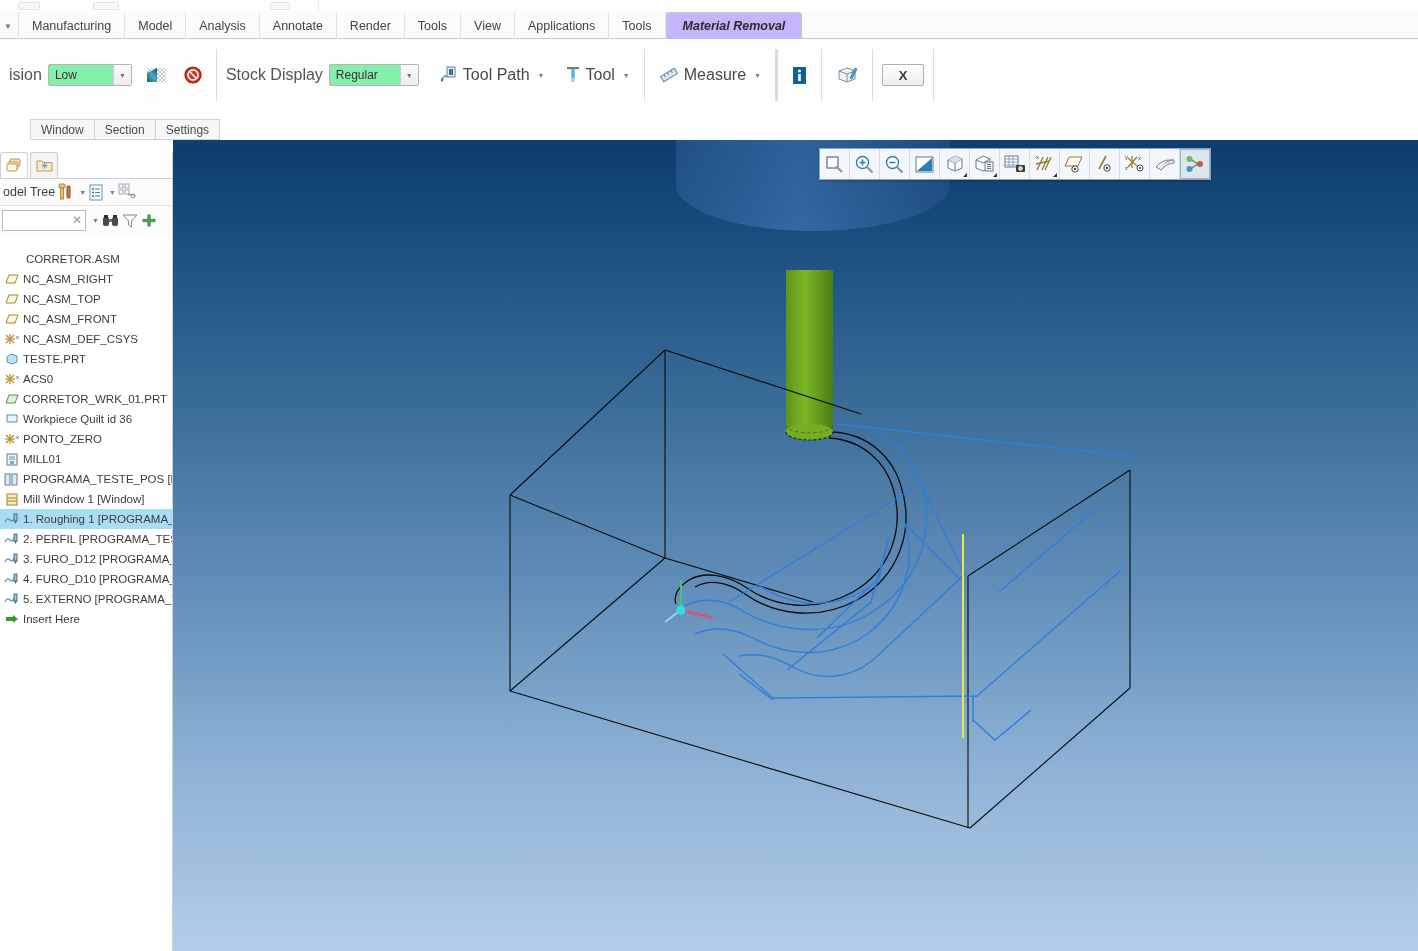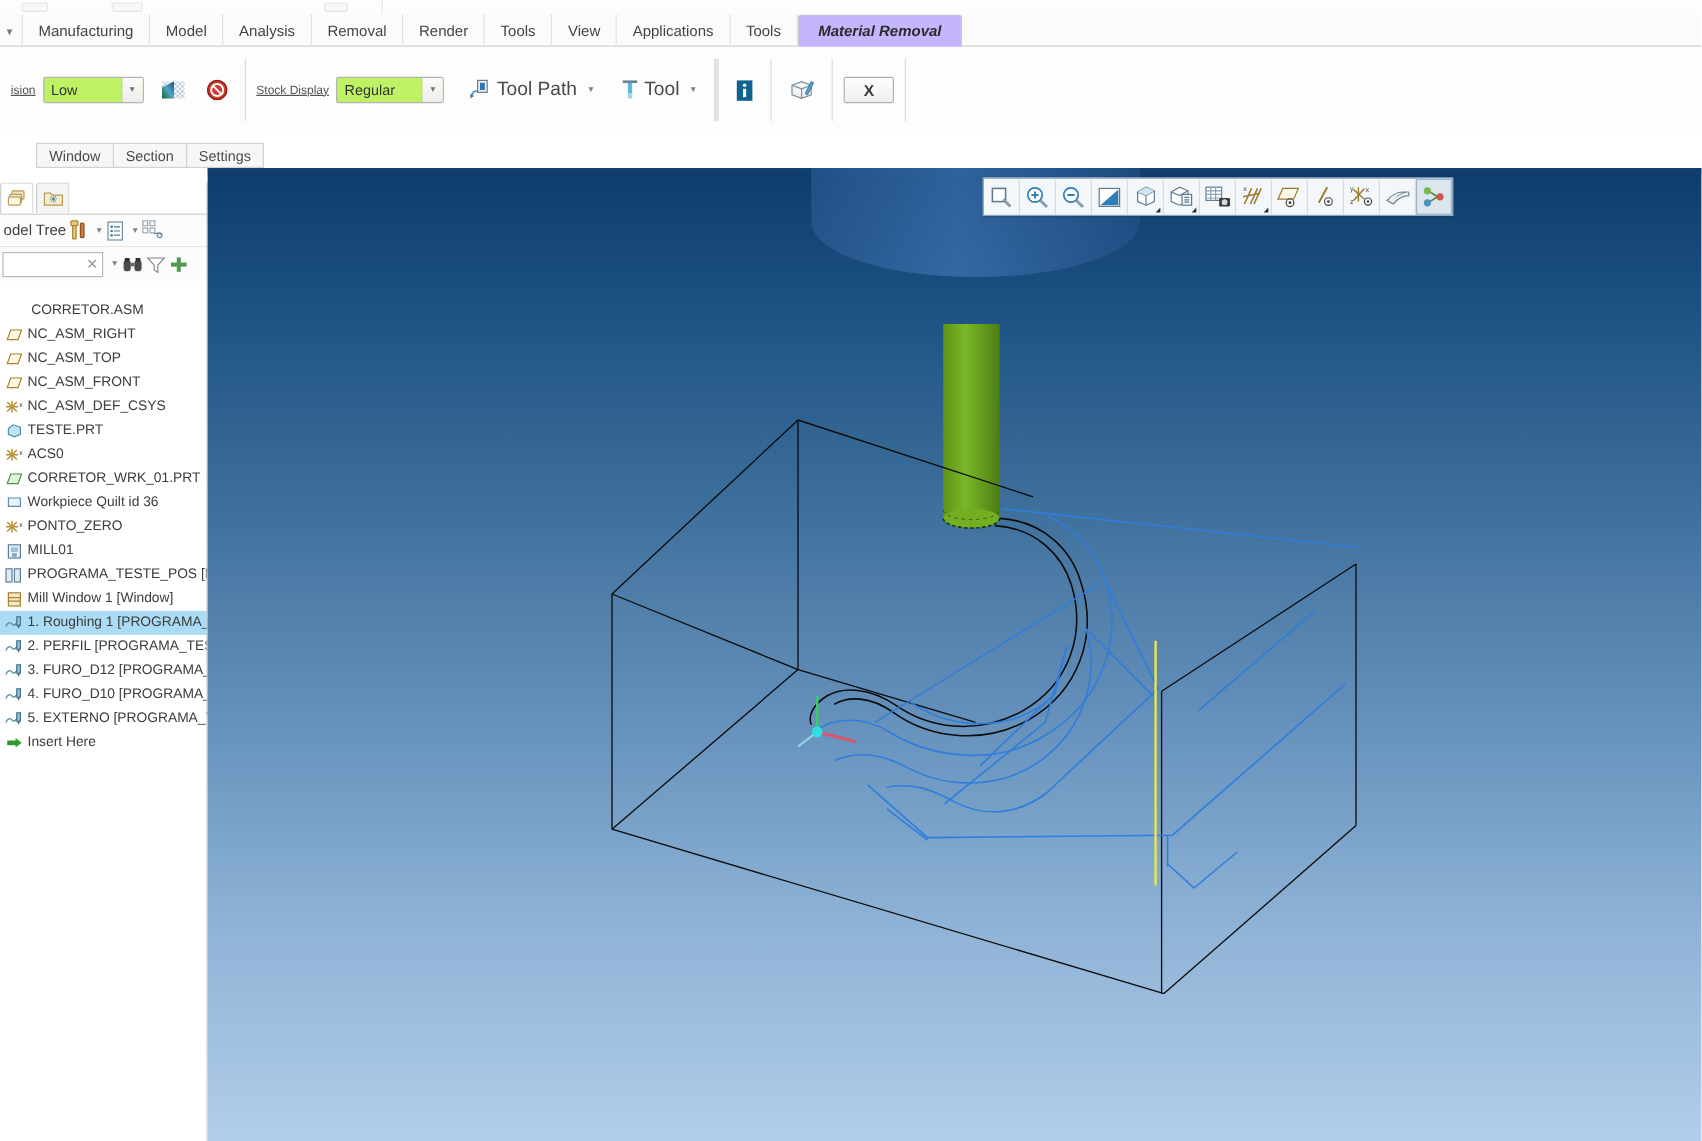--- a/index.html
+++ b/index.html
@@ -43,25 +43,25 @@
   }
 
   
   .ribbon {
     position:absolute; left:0; top:39px; width:1418px; height:72px;
     background:#fdfdfd;
   }
   .ribbon-inner { position:absolute; left:0; top:0; width:1000px; height:72px; display:flex; align-items:center; }
   .rb-group { display:flex; align-items:center; height:72px; padding:0 9px; }
   .rb-sep { width:1px; height:52px; background:#dcdcdc; align-self:center; }
-  .rb-label { font-size:10px; color:#555; margin-right:6px; white-space:nowrap;text-decoration:underline; }
+  .rb-label { font-size:16px; color:#555; margin-right:6px; white-space:nowrap; }
 
   .combo {
     display:inline-flex; align-items:center; height:22px;
-    border:1px solid #b4b4b4; background:#bef264; border-radius:2px;
+    border:1px solid #b4b4b4; background:#86efac; border-radius:2px;
     min-width:84px;
   }
   .combo .cval { padding:0 6px; flex:1; font-size:12px; color:#333; }
   .combo .cbtn {
     width:18px; height:20px; border-left:1px solid #cdcdcd;
     background:linear-gradient(#fbfbfb,#ececec);
     display:flex; align-items:center; justify-content:center;
     color:#767676; font-size:7px;
   }
 
@@ -166,21 +166,21 @@
     <div class="qa-ghost" style="left:270px;width:20px;"></div>
     <div class="qa-sep" style="left:318px;"></div>
   </div>
 
   <div class="tabbar">
     <div class="tab-arrow">▼</div>
     <div class="tabs" id="tabs-host">
         <div class="tab">Manufacturing</div>
         <div class="tab">Model</div>
         <div class="tab">Analysis</div>
-        <div class="tab">Removal</div>
+        <div class="tab">Annotate</div>
         <div class="tab">Render</div>
         <div class="tab">Tools</div>
         <div class="tab">View</div>
         <div class="tab">Applications</div>
         <div class="tab">Tools</div>
         <div class="tab active">Material Removal</div>
       </div>
   </div>
 
   <div class="ribbon">
@@ -251,20 +251,36 @@
               <rect x="5.2" y="13" width="3.6" height="4" fill="#9dd6ee"></rect>
             </svg>
           </span>
           <span class="txt">Tool</span>
           <span class="caret">▼</span>
         </span>
       </div>
 
       <div class="rb-sep"></div>
 
+      <div class="rb-group">
+        <span class="icobtn">
+          <span>
+            <svg width="20" height="18" viewBox="0 0 20 18">
+              <g transform="rotate(-32 10 9)">
+                <rect x="2" y="6" width="16" height="6" fill="#dfe9f2" stroke="#6d8496"></rect>
+                <line x1="6" y1="6" x2="6" y2="9" stroke="#6d8496"></line>
+                <line x1="10" y1="6" x2="10" y2="9" stroke="#6d8496"></line>
+                <line x1="14" y1="6" x2="14" y2="9" stroke="#6d8496"></line>
+              </g>
+            </svg>
+          </span>
+          <span class="txt">Measure</span>
+          <span class="caret">▼</span>
+        </span>
+      </div>
 
       <div class="rb-sep"></div>
 
 
       <div class="rb-sep"></div>
 
 
       <div class="rb-sep"></div>
 
       <div class="rb-group">

